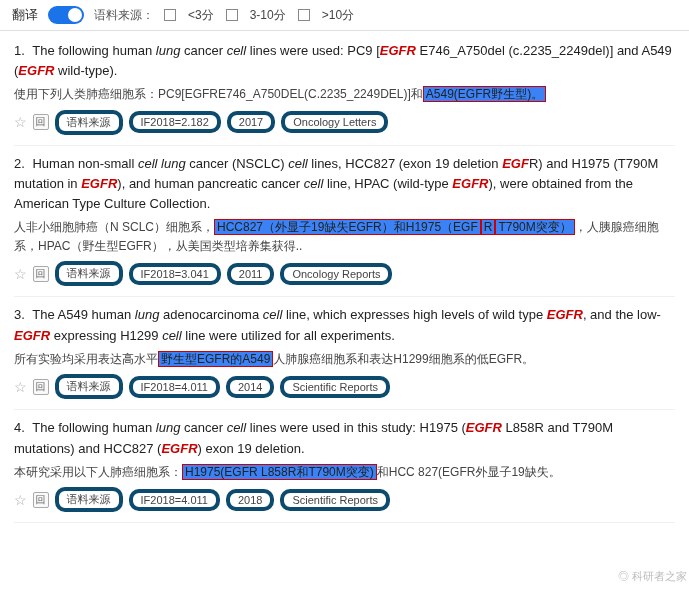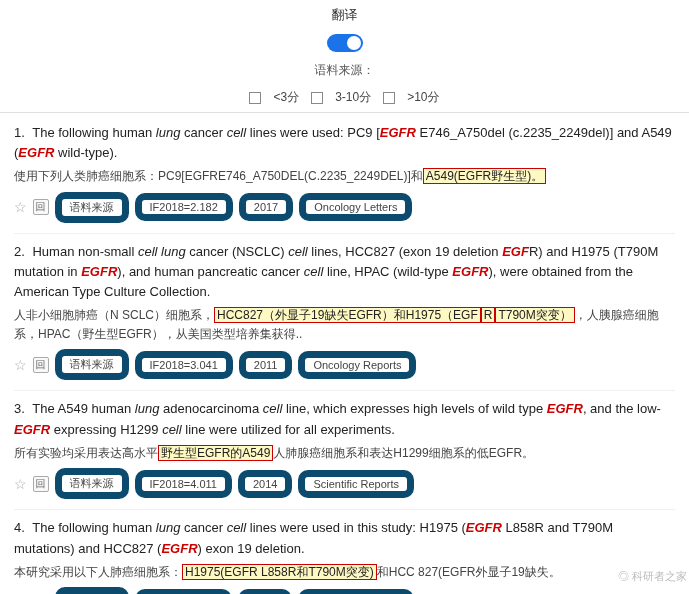--- a/index.html
+++ b/index.html
@@ -15,21 +15,20 @@
 
     
     .topbar {
       display: flex;
       align-items: center;
       padding: 6px 12px;
       background: #fff;
       border-bottom: 1px solid #e0e0e0;
       gap: 10px;
       font-size: 13px;
-      flex-direction: column;
     }
     .topbar-label {
       color: #333;
       font-size: 13px;
     }
     .toggle-switch {
       display: inline-flex;
       align-items: center;
       width: 36px;
       height: 18px;
@@ -108,21 +107,21 @@
       color: #222;
     }
     .highlight-red {
       color: #cc0000;
       font-style: italic;
       font-weight: bold;
     }
     .highlight-box-red {
       border: 1.5px solid #cc0000;
       padding: 0 2px;
-      background: #fef9c3;
+      background: #3b82f6;
       color: #222;
     }
 
     
     .meta-row {
       display: flex;
       align-items: center;
       gap: 6px;
       margin-top: 4px;
     }
@@ -139,21 +138,21 @@
       display: inline-flex;
       align-items: center;
       justify-content: center;
       font-size: 10px;
       color: #666;
       cursor: pointer;
       background: #f9f9f9;
     }
     .tag {
       display: inline-block;
-      border: 7px solid #0c4a6e;
+      border: 4px solid #0c4a6e;
       border-radius: 10px;
       padding: 1px 8px;
       font-size: 11px;
       color: #444;
       background: #fff;
       cursor: pointer;
     }
     .tag-if {
       color: #444;
     }

